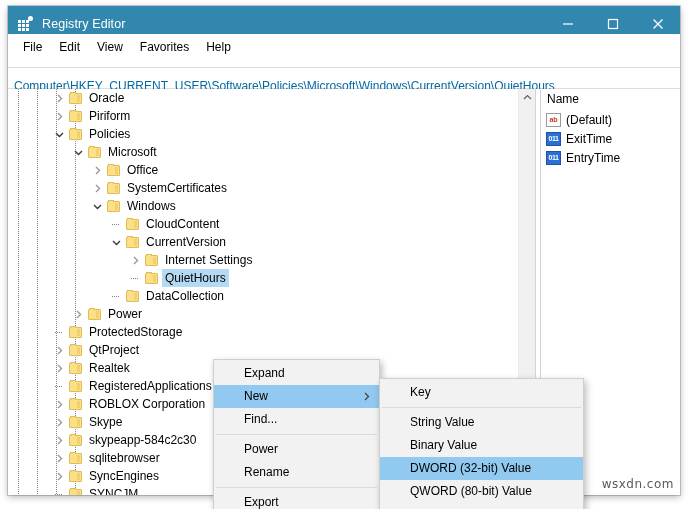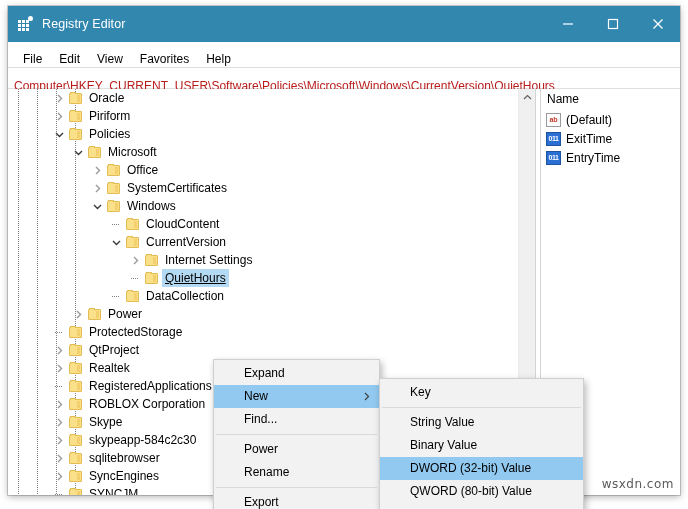--- a/index.html
+++ b/index.html
@@ -64,21 +64,21 @@
   }
   .wc {
     width: 45px; height: 36px;
     display: flex; align-items: center; justify-content: center;
     color: #ffffff;
   }
   .wc svg { display: block; }
 
   
   .menubar {
-    position: absolute; left: 0; top: 40px;
+    position: absolute; left: 0; top: 28px;
     width: 100%; height: 25px;
     background: #ffffff;
     display: flex; align-items: center;
     padding-left: 7px;
     box-sizing: border-box;
   }
   .menuitem {
     font-size: 12px;
     color: #000000;
     padding: 3px 9px 3px 8px;
@@ -89,21 +89,21 @@
   .addressbar {
     position: absolute; left: 0; top: 61px;
     width: 100%; height: 22px;
     background: #ffffff;
     border-top: 1px solid #dededd;
     border-bottom: 1px solid #dededd;
     box-sizing: border-box;
     display: flex; align-items: center;
   }
   .addresstext {
-    font-size: 12px; color: #b91c1c;
+    font-size: 12px; color: #0369a1;
     padding-left: 6px;
     white-space: nowrap;
     margin-top: 16px;
   }
 
   
   .panes {
     position: absolute; left: 0; top: 83px;
     width: 100%; height: 406px;
     background: #ffffff;
@@ -480,21 +480,21 @@
               <div class="folder" style="left: 135px;">
                 <span class="f"></span>
               </div>
               <span class="lbl" style="margin-left: 154px;">Internet Settings</span>
             </div>
             <div class="trow sel" style="height: 18px;">
               <div class="hstub" style="left: 123px; top: 9px; width: 7px;"></div>
               <div class="folder" style="left: 135px;">
                 <span class="f"></span>
               </div>
-              <span class="lbl" style="margin-left: 154px; text-decoration: underline;">QuietHours</span>
+              <span class="lbl" style="margin-left: 154px;">QuietHours</span>
             </div>
             <div class="trow" style="height: 18px;">
               <div class="hstub" style="left: 104px; top: 9px; width: 7px;"></div>
               <div class="folder" style="left: 116px;">
                 <span class="f"></span>
               </div>
               <span class="lbl" style="margin-left: 135px;">DataCollection</span>
             </div>
             <div class="trow" style="height: 18px;">
               <div class="twisty" style="left: 62px;">

